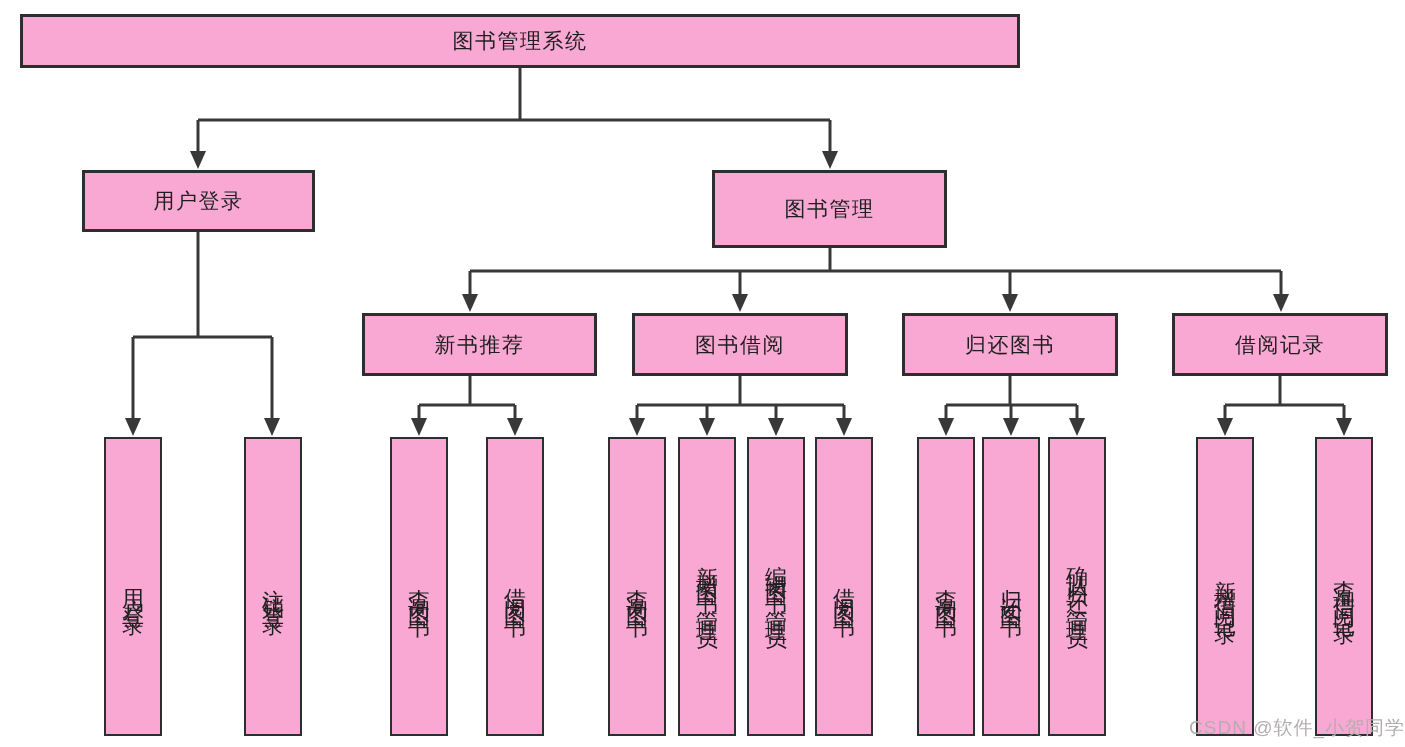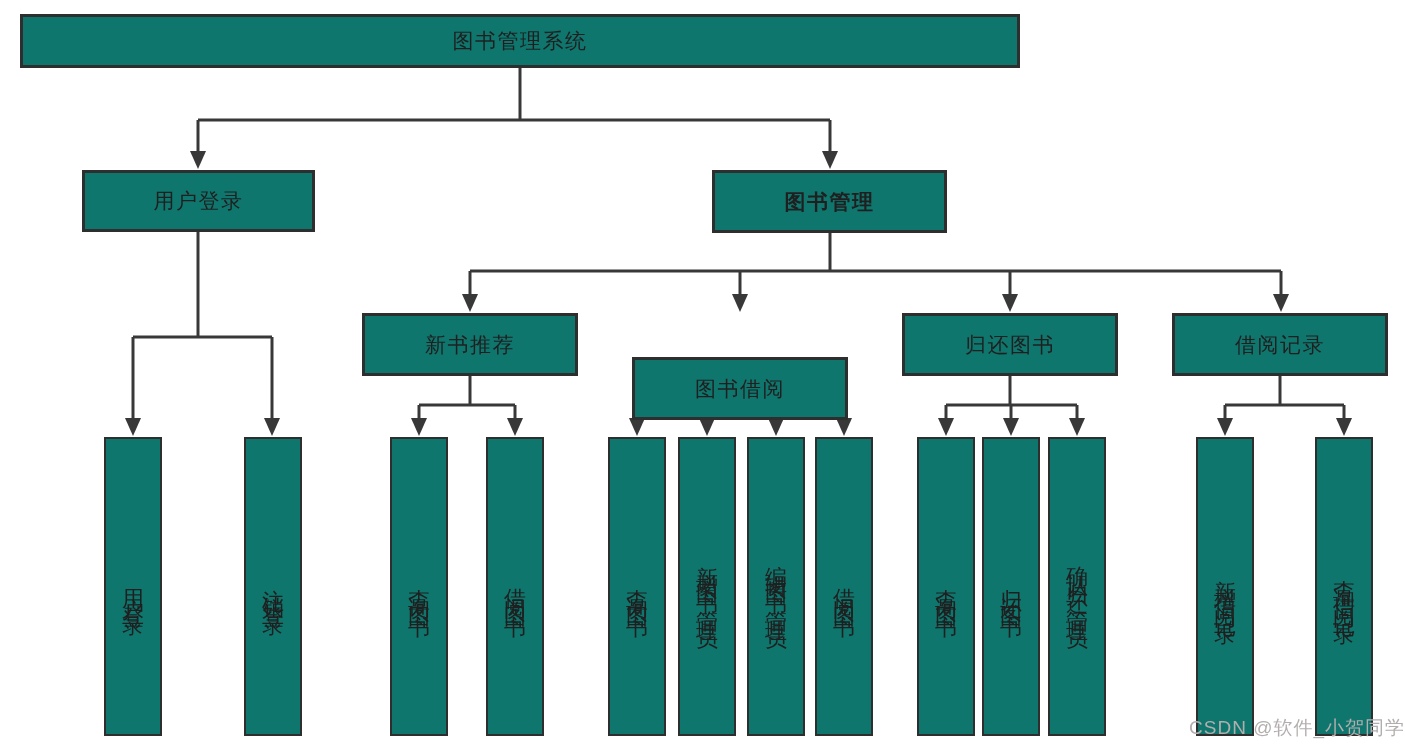--- a/index.html
+++ b/index.html
@@ -7,45 +7,45 @@
     position:relative;
     width:1405px;height:747px;
     background:#ffffff;
     font-family:"Liberation Sans", sans-serif;
     overflow:hidden;
   }
   .connectors{position:absolute;left:0;top:0;width:1405px;height:747px;}
   .node{
     position:absolute;
     border:3px solid #2e2e2e;
-    background:#0f766e;
+    background:#f9a8d4;
     display:flex;align-items:center;justify-content:center;
     color:#1f1f1f;
     font-size:21px;
     letter-spacing:1.5px;
     box-sizing:border-box;
     z-index:2;
   }
   .leaf{
     border-width:2.5px;
     writing-mode:vertical-rl;
     text-orientation:mixed;
     font-size:22px;
     letter-spacing:9px;
     line-height:1;
     padding-top:4px;
   }
   
   .n-root{left:20px;top:14px;width:1000px;height:54px;}
   
   .n-userlogin{left:82px;top:170px;width:233px;height:62px;}
-  .n-bookmgmt{left:712px;top:170px;width:235px;height:63px;font-weight:bold;}
+  .n-bookmgmt{left:712px;top:170px;width:235px;height:78px;}
   
-  .n-newbook{left:362px;top:313px;width:216px;height:63px;}
-  .n-borrowing{left:632px;top:313px;width:216px;height:63px;margin-top:44px;}
+  .n-newbook{left:362px;top:313px;width:235px;height:63px;}
+  .n-borrowing{left:632px;top:313px;width:216px;height:63px;}
   .n-current{left:902px;top:313px;width:216px;height:63px;}
   .n-records{left:1172px;top:313px;width:216px;height:63px;}
   
   .lf{top:437px;width:58px;height:299px;}
   .lf1{left:104px;}  .lf2{left:244px;}
   .lf3{left:390px;}  .lf4{left:486px;}
   .lf5{left:608px;}  .lf6{left:678px;} .lf7{left:747px;} .lf8{left:815px;}
   .lf9{left:917px;}  .lf10{left:982px;} .lf11{left:1048px;}
   .lf12{left:1196px;} .lf13{left:1315px;}
   .watermark{

